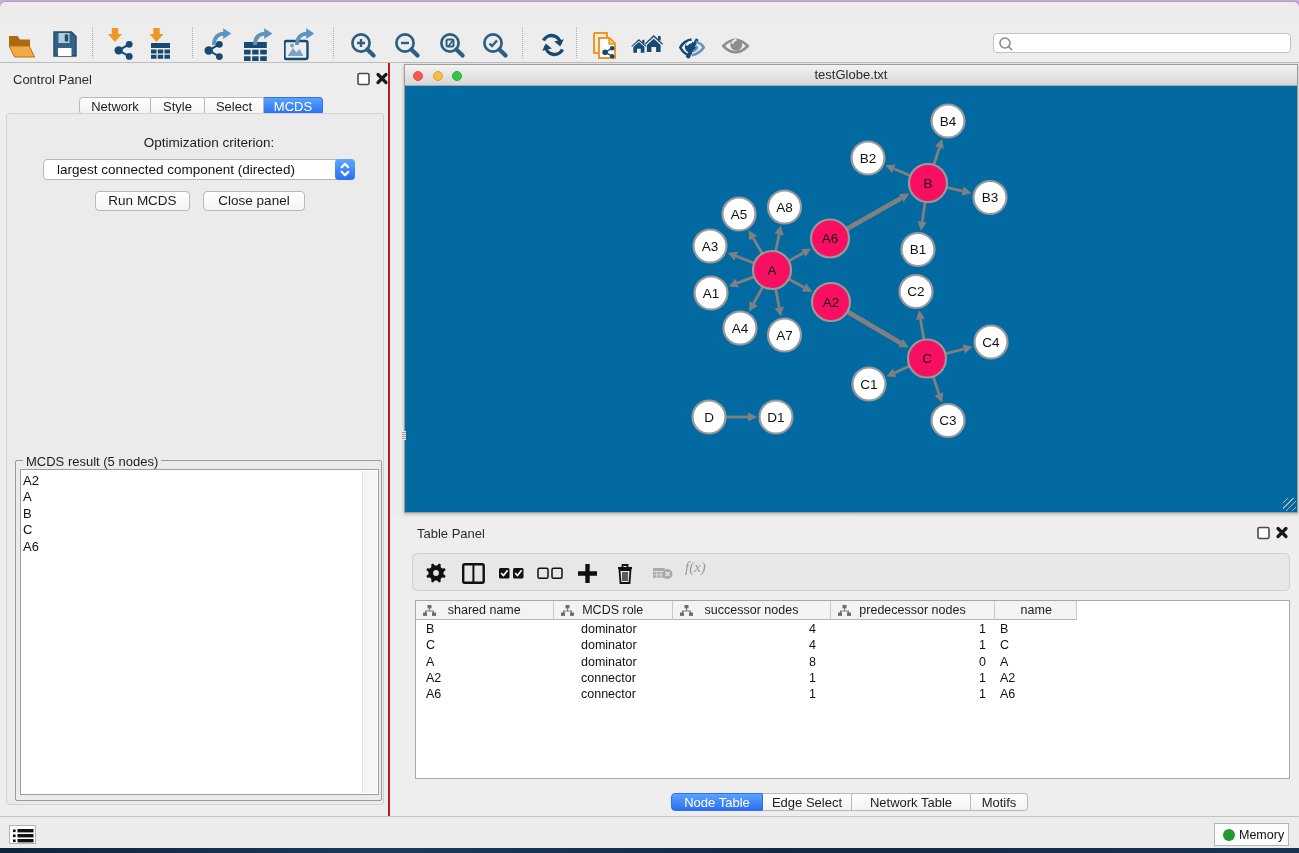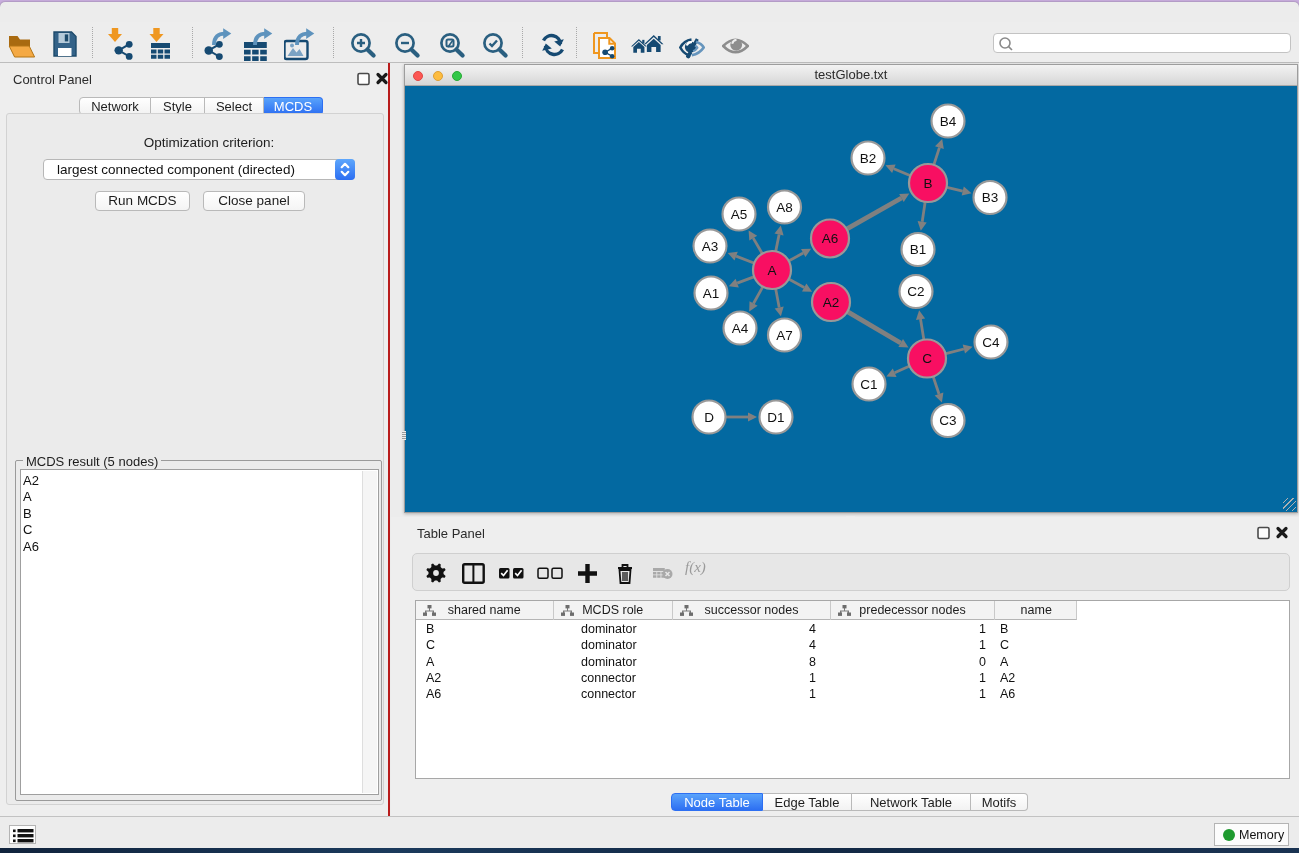--- a/index.html
+++ b/index.html
@@ -492,21 +492,21 @@
         <div class="trow" style="left:0;top:85.2px;width:661px;">
 <span style="left:10px">A6</span>
           <span style="left:165px">connector</span>
 <span style="left:330px;width:70px;text-align:right">1</span>
 <span style="left:500px;width:70px;text-align:right">1</span>
 <span style="left:584px">A6</span>
         </div>
     </div>
     <div class="tabbar" id="ttabs">
       <div class="tab sel first" style="width:92px">Node Table</div>
-        <div class="tab" style="width:89px">Edge Table</div>
+        <div class="tab" style="width:89px">Edge Select</div>
         <div class="tab" style="width:119px">Network Table</div>
         <div class="tab last" style="width:57px">Motifs</div>
     </div>
   </div>
   <div id="sbar">
     <div id="sbtn">
         <svg width="25" height="17" style="position:absolute;left:1px;top:1px">
           <g fill="#111">
 <rect x="2" y="2.5" width="2.6" height="2.6"></rect>
             <rect x="6.5" y="2" width="16" height="3.4"></rect>

